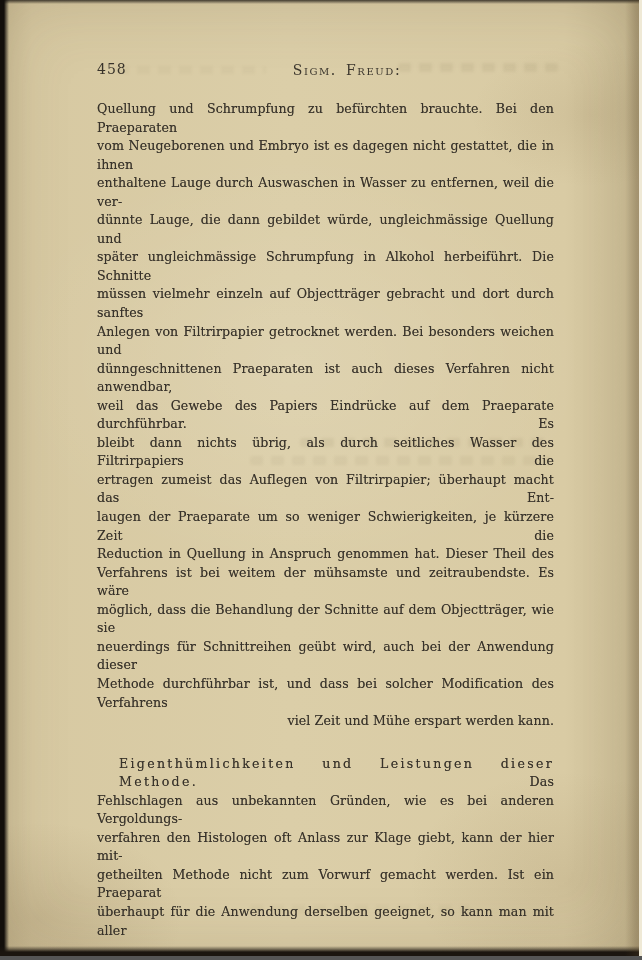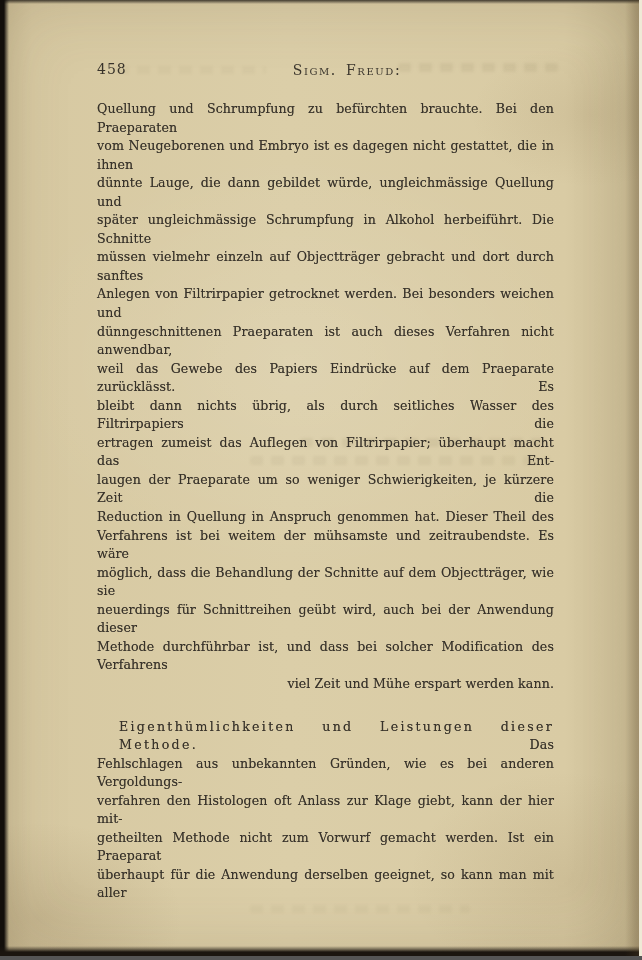--- a/index.html
+++ b/index.html
@@ -61,26 +61,27 @@
   <div class="ghost g4"></div>
   <div class="ghost g5"></div>
 
   <div class="pagenum">458</div>
   <div class="runhead">Sigm. Freud:</div>
 
   <div class="textblock" id="textblock">
       <div class="paragraph p1">
         <div class="line j"><span>Quellung und Schrumpfung zu befürchten brauchte. Bei den Praeparaten</span></div>
         <div class="line j"><span>vom Neugeborenen und Embryo ist es dagegen nicht gestattet, die in ihnen</span></div>
+        <div class="line j"><span>enthaltene Lauge durch Auswaschen in Wasser zu entfernen, weil die ver-</span></div>
         <div class="line j"><span>dünnte Lauge, die dann gebildet würde, ungleichmässige Quellung und</span></div>
         <div class="line j"><span>später ungleichmässige Schrumpfung in Alkohol herbeiführt. Die Schnitte</span></div>
         <div class="line j"><span>müssen vielmehr einzeln auf Objectträger gebracht und dort durch sanftes</span></div>
         <div class="line j"><span>Anlegen von Filtrirpapier getrocknet werden. Bei besonders weichen und</span></div>
         <div class="line j"><span>dünngeschnittenen Praeparaten ist auch dieses Verfahren nicht anwendbar,</span></div>
-        <div class="line j"><span>weil das Gewebe des Papiers Eindrücke auf dem Praeparate zurücklässt. Es</span></div>
+        <div class="line j"><span>weil das Gewebe des Papiers Eindrücke auf dem Praeparate durchführbar. Es</span></div>
         <div class="line j"><span>bleibt dann nichts übrig, als durch seitliches Wasser des Filtrirpapiers die</span></div>
         <div class="line j"><span>ertragen zumeist das Auflegen von Filtrirpapier; überhaupt macht das Ent-</span></div>
         <div class="line j"><span>laugen der Praeparate um so weniger Schwierigkeiten, je kürzere Zeit die</span></div>
         <div class="line j"><span>Reduction in Quellung in Anspruch genommen hat. Dieser Theil des</span></div>
         <div class="line j"><span>Verfahrens ist bei weitem der mühsamste und zeitraubendste. Es wäre</span></div>
         <div class="line j"><span>möglich, dass die Behandlung der Schnitte auf dem Objectträger, wie sie</span></div>
         <div class="line j"><span>neuerdings für Schnittreihen geübt wird, auch bei der Anwendung dieser</span></div>
         <div class="line j"><span>Methode durchführbar ist, und dass bei solcher Modification des Verfahrens</span></div>
         <div class="line"><span>viel Zeit und Mühe erspart werden kann.</span></div>
       </div>

